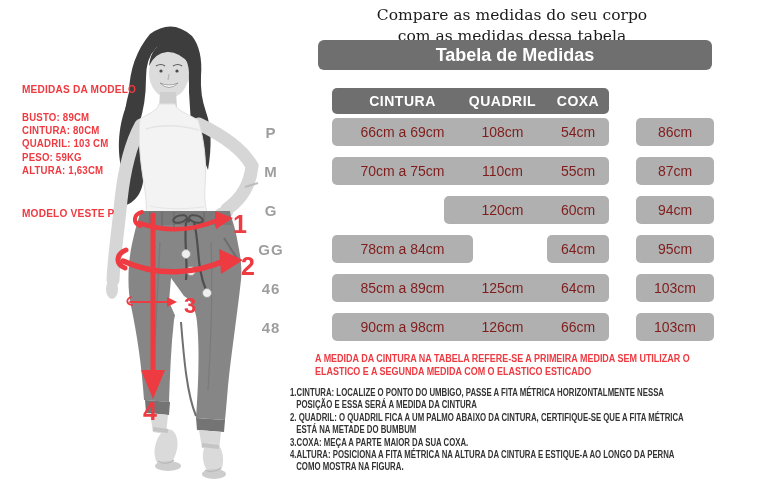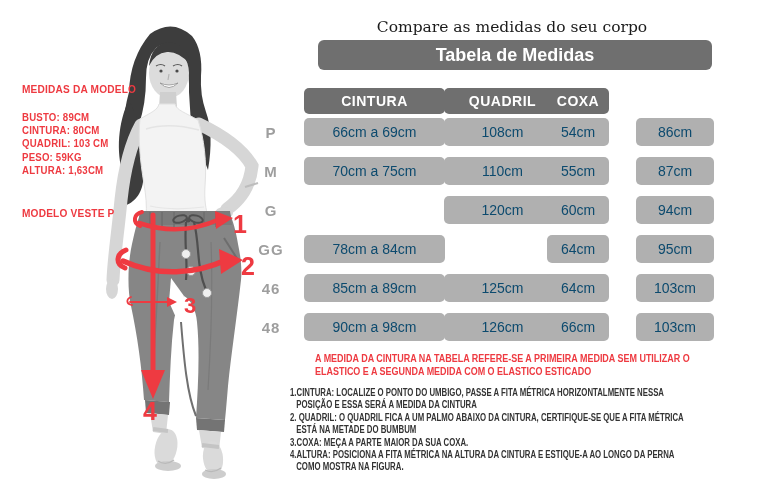--- a/index.html
+++ b/index.html
@@ -1,40 +1,40 @@
 <!DOCTYPE html>
 <html><head>
 <meta charset="utf-8">
 <style>
   html,body{margin:0;padding:0;background:#fff;}
   .stage{position:relative;width:765px;height:493px;background:#fff;overflow:hidden;
          font-family:"Liberation Sans",sans-serif;}
 
   
   .title{position:absolute;left:331px;top:5px;width:362px;text-align:center;
-         font-family:"DejaVu Serif",serif;font-size:15.5px;line-height:21px;color:#1b1b1b;margin-top:12px;}
+         font-family:"DejaVu Serif",serif;font-size:15.5px;line-height:21px;color:#1b1b1b;}
 
   
   .model-info{position:absolute;left:22px;top:0;width:190px;color:#EE3A41;
               font-weight:bold;font-size:10.5px;letter-spacing:.2px;
               transform:scaleX(.92);transform-origin:0 0;}
   .mi-head{position:absolute;left:0;top:83px;white-space:nowrap;font-size:11px;}
   .mi-list{position:absolute;left:0;top:111px;line-height:13.2px;white-space:nowrap;}
   .mi-veste{position:absolute;left:0;top:207px;white-space:nowrap;font-size:11px;}
 
   
   .tbl-title{position:absolute;left:318px;top:40px;width:394px;height:30px;background:#6F6F6F;
              border-radius:6px;color:#fff;font-weight:bold;font-size:18px;
              display:flex;align-items:center;justify-content:center;}
   .ch{position:absolute;top:88px;height:26px;background:#6F6F6F;border-radius:5px;color:#fff;
       font-weight:bold;font-size:14px;letter-spacing:.5px;
       display:flex;align-items:center;justify-content:center;}
-  .cell{position:absolute;height:28px;background:#B0B0B0;border-radius:5px;color:#0c4a6e;
+  .cell{position:absolute;height:28px;background:#B0B0B0;border-radius:5px;color:#7f1d1d;
         font-size:14px;display:flex;align-items:center;justify-content:center;white-space:nowrap;}
-  .c1{left:304px;width:141px}.c2{left:444px;width:117px}.c3{left:547px;width:62px}.c4{left:636px;width:78px}
+  .c1{left:332px;width:141px}.c2{left:444px;width:117px}.c3{left:547px;width:62px}.c4{left:636px;width:78px}
   .r1{top:118px}.r2{top:157px}.r3{top:196px}.r4{top:235px}.r5{top:274px}.r6{top:313px}
   .rl{position:absolute;left:245px;width:52px;text-align:center;color:#9E9E9E;
       font-weight:bold;font-size:15px;letter-spacing:1px;}
   .rl.r1{top:124px}.rl.r2{top:163px}.rl.r3{top:202px}.rl.r4{top:241px}.rl.r5{top:280px}.rl.r6{top:319px}
 
   
   .warning{position:absolute;left:315px;top:352px;width:580px;color:#EE3A41;font-weight:bold;
            font-size:11.5px;line-height:13px;transform:scaleX(.78);transform-origin:0 0;
            white-space:nowrap;}
   .steps{position:absolute;left:290px;top:387px;width:620px;color:#333;font-weight:bold;

